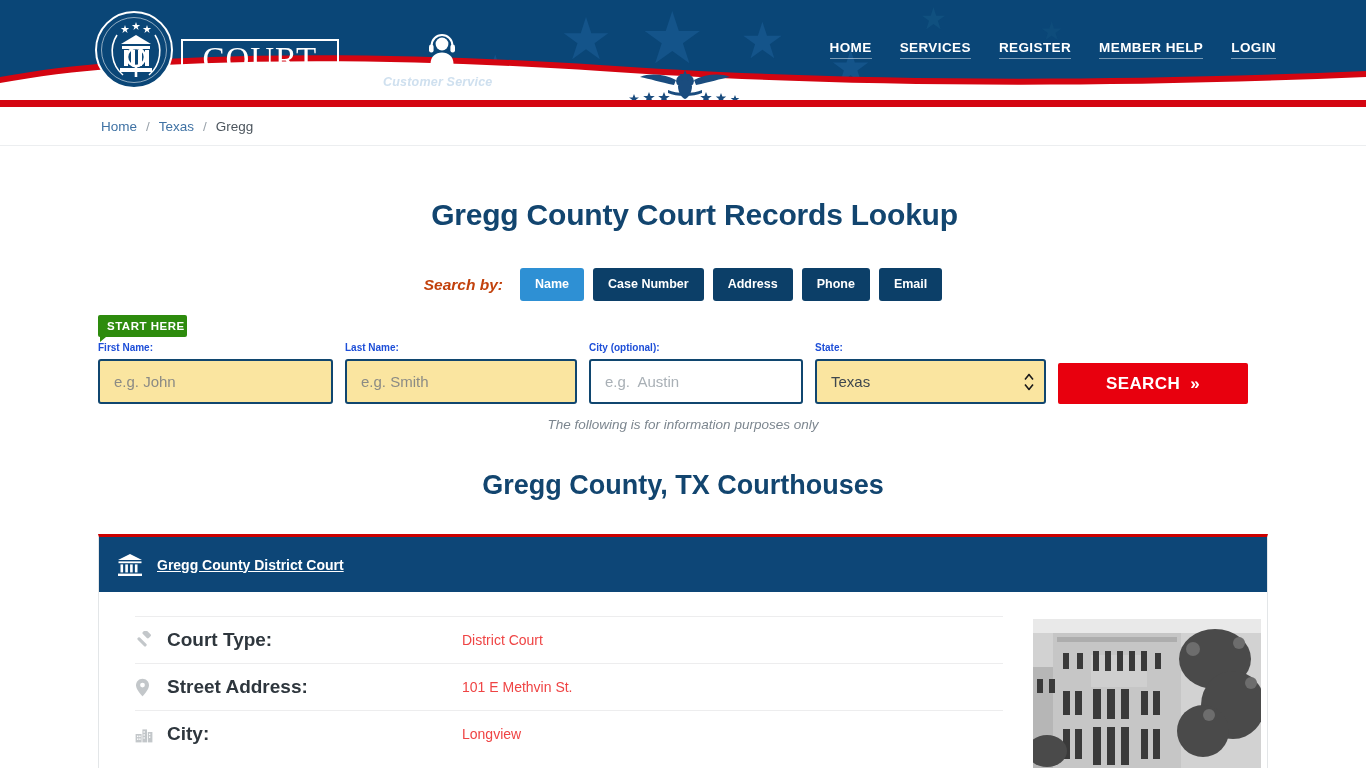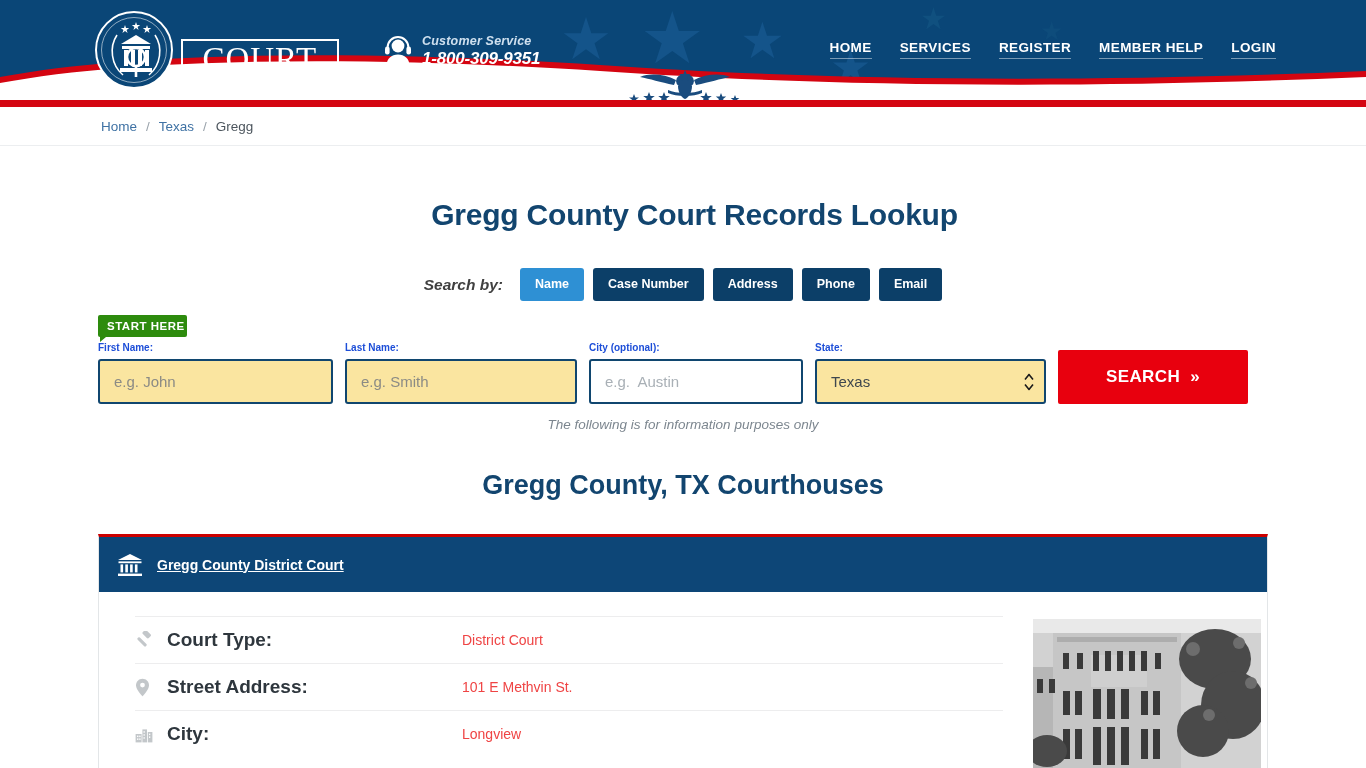--- a/index.html
+++ b/index.html
@@ -61,21 +61,21 @@
   .logo-rule { width: 100%; height: 1px; background: #fff; margin: 3px 0 2px; }
   .logo-sub {
     font-family: "Liberation Serif", serif;
     color: #fff; font-size: 10px; letter-spacing: 5.5px;
     padding-left: 5px;
   }
 
   
   .cs {
     position: absolute; left: 383px; top: 33px;
-    display: flex; align-items: center; gap: 9px;
+    display: flex; align-items: center; gap: 9px; flex-direction: column;
   }
   .cs-text { display: flex; flex-direction: column; }
   .cs-label {
     color: #cfe0ef; font-size: 12.5px; font-style: italic;
     font-weight: bold; letter-spacing: .2px; line-height: 1.3;
   }
   .cs-phone {
     color: #ffffff; font-size: 17px; font-style: italic;
     font-weight: bold; letter-spacing: -.2px; line-height: 1.15;
   }
@@ -114,21 +114,21 @@
   h1.page-title {
     text-align: center; color: #12456f;
     font-size: 30px; font-weight: bold; letter-spacing: -.2px; padding-left: 23px;
   }
 
   .searchby {
     margin-top: 36px;
     display: flex; justify-content: center; align-items: center; gap: 9px;
   }
   .searchby-label {
-    color: #404040; font-size: 15.5px; font-weight: bold;
+    color: #c2410c; font-size: 15.5px; font-weight: bold;
     font-style: italic; margin-right: 8px;
   }
   .tab {
     background: #0c3f68; color: #ffffff;
     font-size: 12.5px; font-weight: bold;
     padding: 9px 15px 10px; border-radius: 3px;
     cursor: pointer; white-space: nowrap;
   }
   .tab.active { background: #2e90d4; }
 
@@ -174,21 +174,21 @@
     width: 231px; appearance: none; -webkit-appearance: none;
     color: #3e474e; cursor: pointer;
   }
   .sel-arrows {
     position: absolute; right: 12px; top: 50%;
     transform: translateY(-50%);
     display: flex; flex-direction: column; gap: 3px;
     pointer-events: none;
   }
   .btn-search {
-    height: 54px; width: 190px;
+    height: 41px; width: 190px;
     background: #e8000e; border: none; border-radius: 2px;
     color: #ffffff; font-size: 17px; font-weight: bold;
     letter-spacing: .4px; cursor: pointer;
     display: flex; align-items: center; justify-content: center; gap: 10px;
     font-family: "Liberation Sans", sans-serif;
   }
 
   .disclaimer {
     text-align: center; margin-top: 18px;
     color: #7c868f; font-size: 13.5px; font-style: italic;

